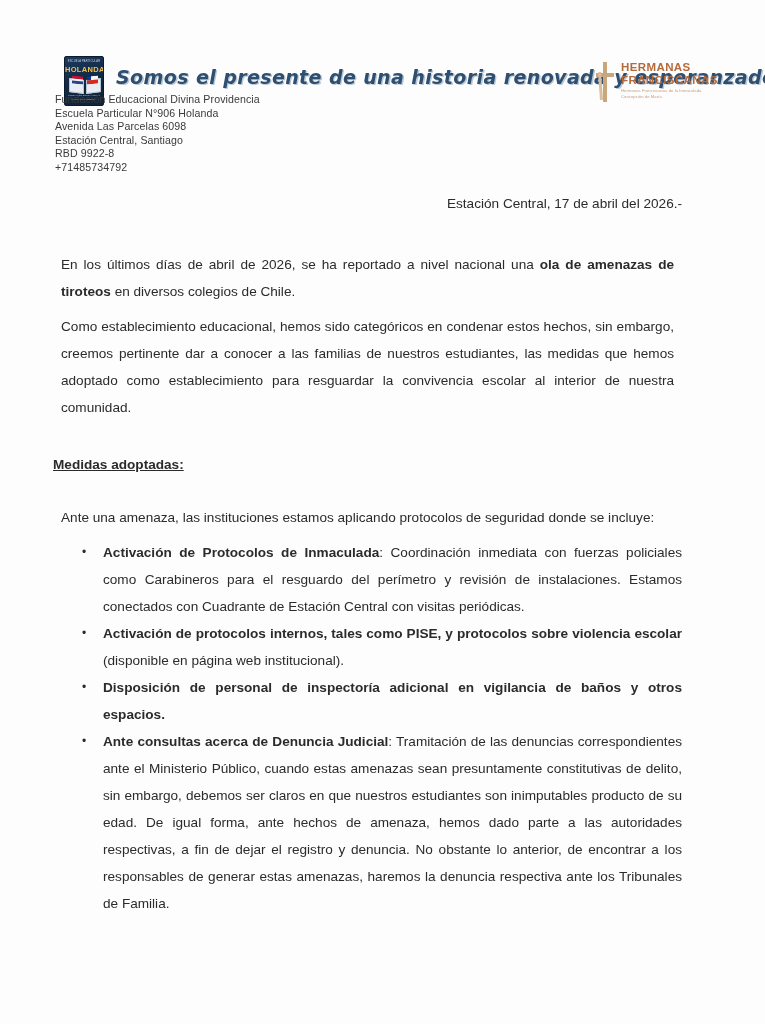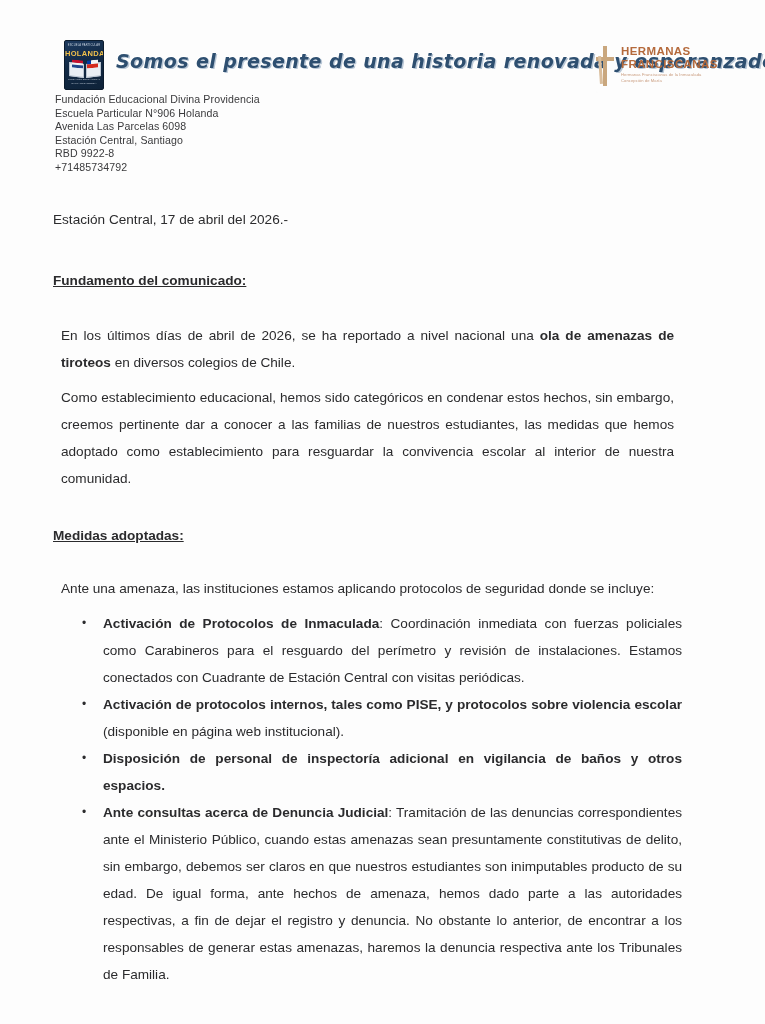--- a/index.html
+++ b/index.html
@@ -21,21 +21,21 @@
     width: 765px;
     height: 1024px;
     background: #fdfdfd;
     box-sizing: border-box;
   }
 
   
   .letterhead {
     position: absolute;
     left: 0;
-    top: 0;
+    top: 16px;
     width: 765px;
     height: 96px;
   }
 
   .crest {
     position: absolute;
     left: 64px;
     top: 40px;
     width: 40px;
     height: 50px;
@@ -221,22 +221,22 @@
     position: absolute;
     left: 53px;
     top: 190px;
     width: 629px;
     font-size: 13.6px;
     line-height: 27px;
     color: #2b2b2d;
   }
 
   .dateline {
-    text-align: left;
-    margin: 16px 0 34px 0;
+    text-align: right;
+    margin: 0 0 34px 0;
     font-size: 13.6px;
   }
 
   .sec-head {
     font-weight: bold;
     text-decoration: underline;
     margin: 0 0 28px 0;
     font-size: 13.6px;
   }
   .sec-head.second {
@@ -338,21 +338,20 @@
     <div>Avenida Las Parcelas 6098</div>
     <div>Estación Central, Santiago</div>
     <div>RBD 9922-8</div>
     <div>+71485734792</div>
   </div>
 
   <div class="doc-body">
 
     <div class="dateline">Estación Central, 17 de abril del 2026.-</div>
 
-    <div class="sec-head">Fundamento del comunicado:</div>
 
     <p class="para"><span>En los últimos días de abril de 2026, se ha reportado a nivel nacional una </span><b>ola de amenazas de tiroteos</b><span> en diversos colegios de Chile.</span></p>
 
     <p class="para">Como establecimiento educacional, hemos sido categóricos en condenar estos hechos, sin embargo, creemos pertinente dar a conocer a las familias de nuestros estudiantes, las medidas que hemos adoptado como establecimiento para resguardar la convivencia escolar al interior de nuestra comunidad.</p>
 
     <div class="sec-head second">Medidas adoptadas:</div>
 
     <p class="para">Ante una amenaza, las instituciones estamos aplicando protocolos de seguridad donde se incluye:</p>
 
     <ul class="bullets">

